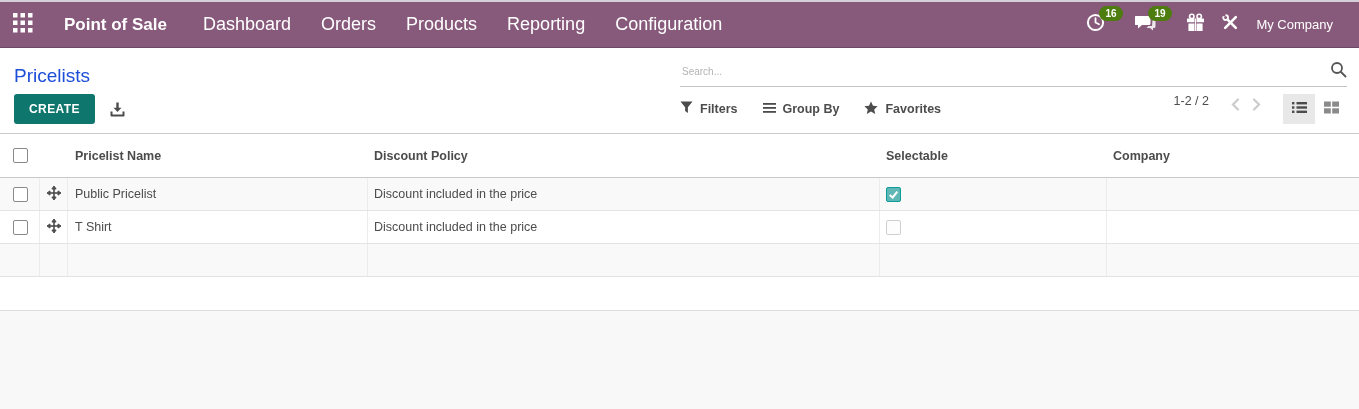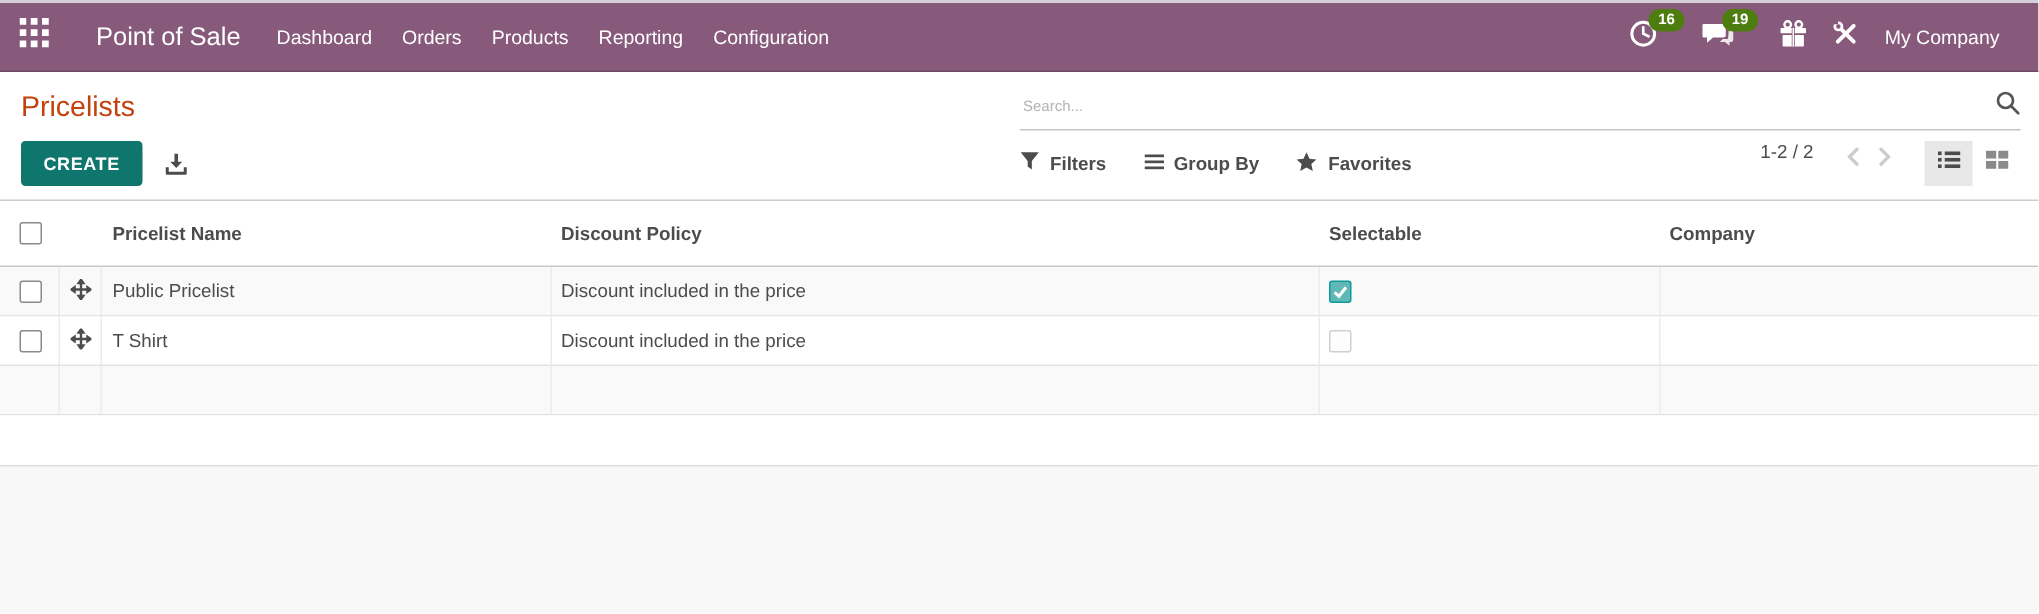--- a/index.html
+++ b/index.html
@@ -9,22 +9,22 @@
     font-family:"Liberation Sans", sans-serif;
     background:#ffffff; overflow:hidden; position:relative;
   }
   
   .top-strip { height:2px; background:#d5cfda; }
   .navbar {
     height:46px; background:#875A7B; border-bottom:1px solid #6d4a63;
     display:flex; align-items:center; color:#fff; padding-right:12px;
   }
   .apps-btn { width:46px; height:46px; display:flex; align-items:center; justify-content:center; cursor:pointer; }
-  .brand { font-size:17px; font-weight:normal; margin-left:18px; white-space:nowrap; cursor:pointer; }
-  .nav-menu { display:flex; margin-left:24px; gap:20px; font-size:13px; }
+  .brand { font-size:17px; font-weight:bold; margin-left:18px; white-space:nowrap; cursor:pointer; }
+  .nav-menu { display:flex; margin-left:36px; gap:30px; font-size:18px; }
   .nav-item { cursor:pointer; white-space:nowrap; }
   .nav-right { margin-left:auto; display:flex; align-items:center; }
   .icon-wrap { position:relative; padding-right:22px; margin-right:8px; display:flex; align-items:center; cursor:pointer; }
   .icon-wrap.nobadge { padding-right:0; margin-right:17px; }
   .badge {
     position:absolute; top:-7px; left:13px; background:#4d7c0f; color:#fff;
     font-size:10px; font-weight:bold; padding:2px 6px; border-radius:9px; line-height:1.1;
   }
   .company-name, .user-name { font-size:13px; white-space:nowrap; }
   .company-name { margin-right:14px; cursor:pointer; }
@@ -32,21 +32,21 @@
     width:26px; height:26px; border-radius:50%; background:#f2f1f2;
     margin:0 8px 0 14px; display:flex; align-items:center; justify-content:center; overflow:hidden;
   }
   .user-menu { display:flex; align-items:center; cursor:pointer; }
 
   
   .control-panel {
     display:grid; grid-template-columns:680px 1fr; grid-template-rows:39px 44px;
     background:#fff; padding-bottom:2px;
   }
-  .cp-title { display:flex; align-items:center; padding:8px 0 0 14px; font-size:19px; color:#c2410c; }
+  .cp-title { display:flex; align-items:flex-end; padding:8px 0 0 14px; font-size:19px; color:#1d4ed8; }
   .cp-search { display:flex; align-items:flex-end; padding:0 12px 0 0; }
   .search-box { flex:1; display:flex; align-items:center; border-bottom:1px solid #c4c4c4; padding-bottom:4px; }
   .search-box input {
     flex:1; border:none; outline:none; font-size:10px; color:#4c4c4c;
     font-family:"Liberation Sans", sans-serif; background:transparent;
   }
   .search-box input::placeholder { color:#b3b3b3; }
   .cp-buttons { display:flex; align-items:center; padding-left:14px; }
   .btn-create {
     background:#0f766e; color:#fff; border:none; border-radius:3px;

